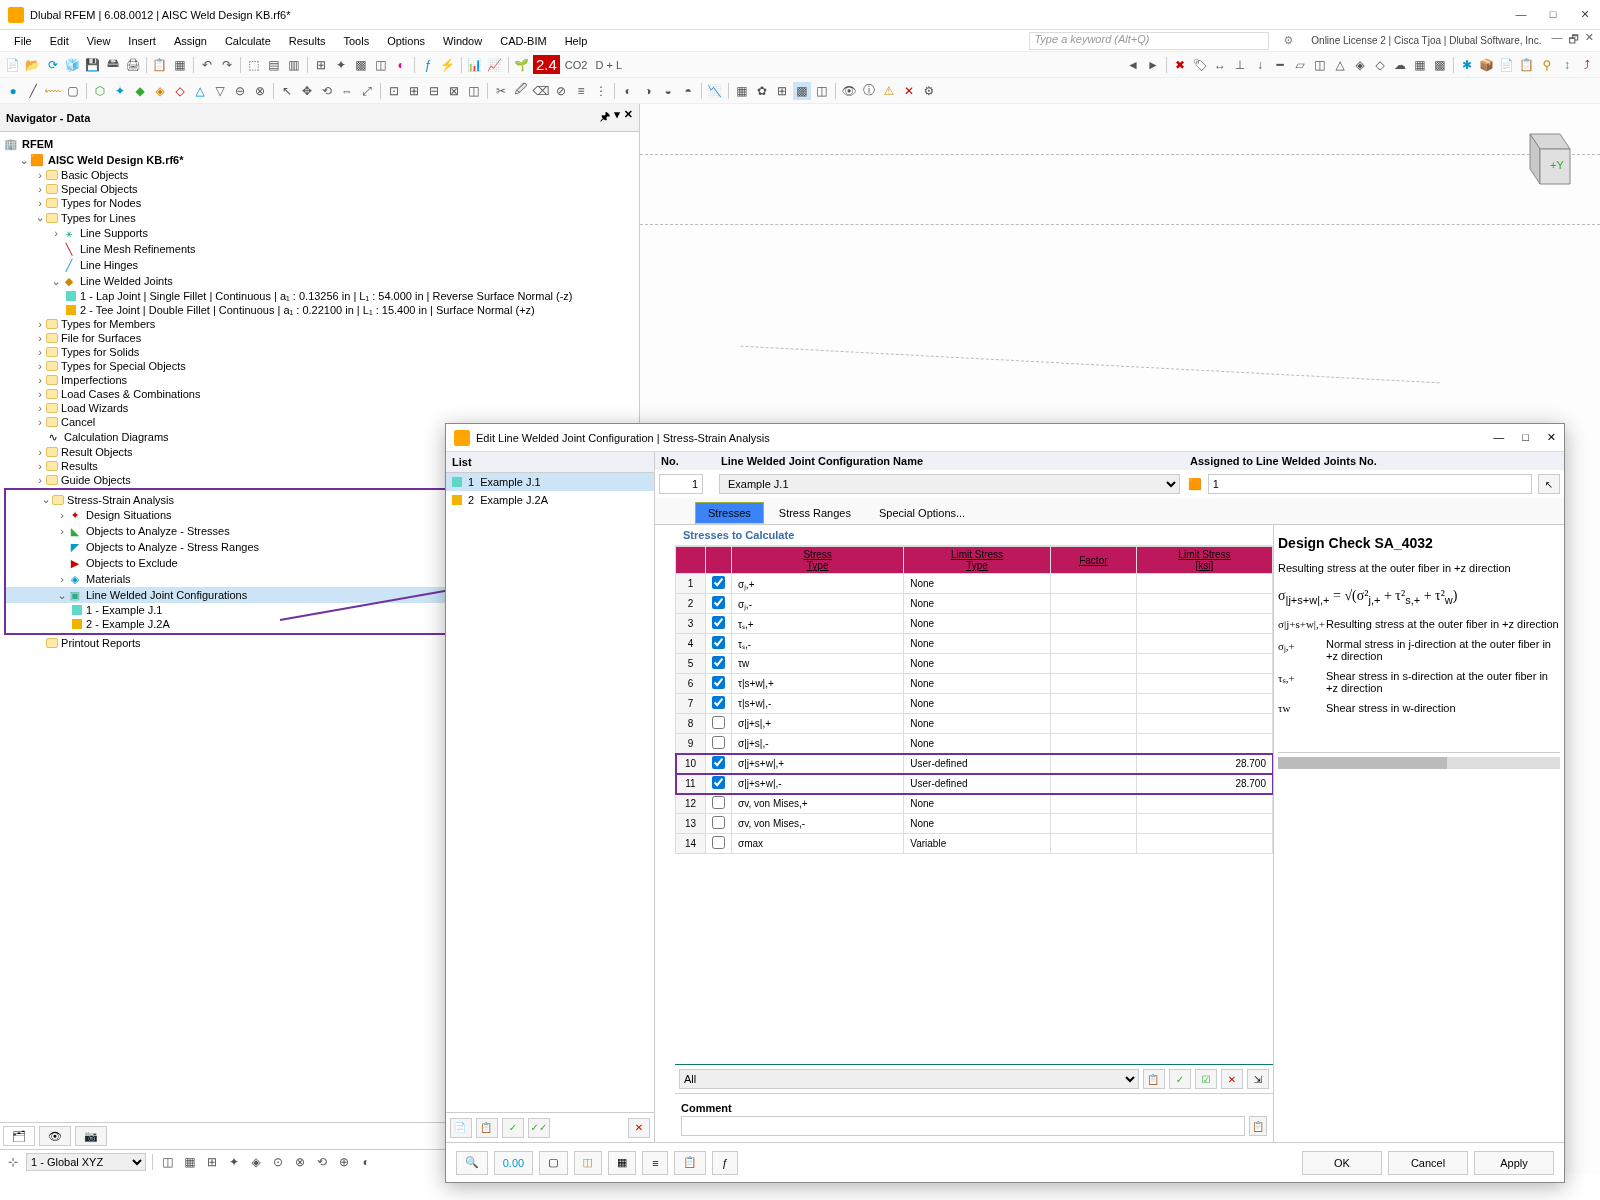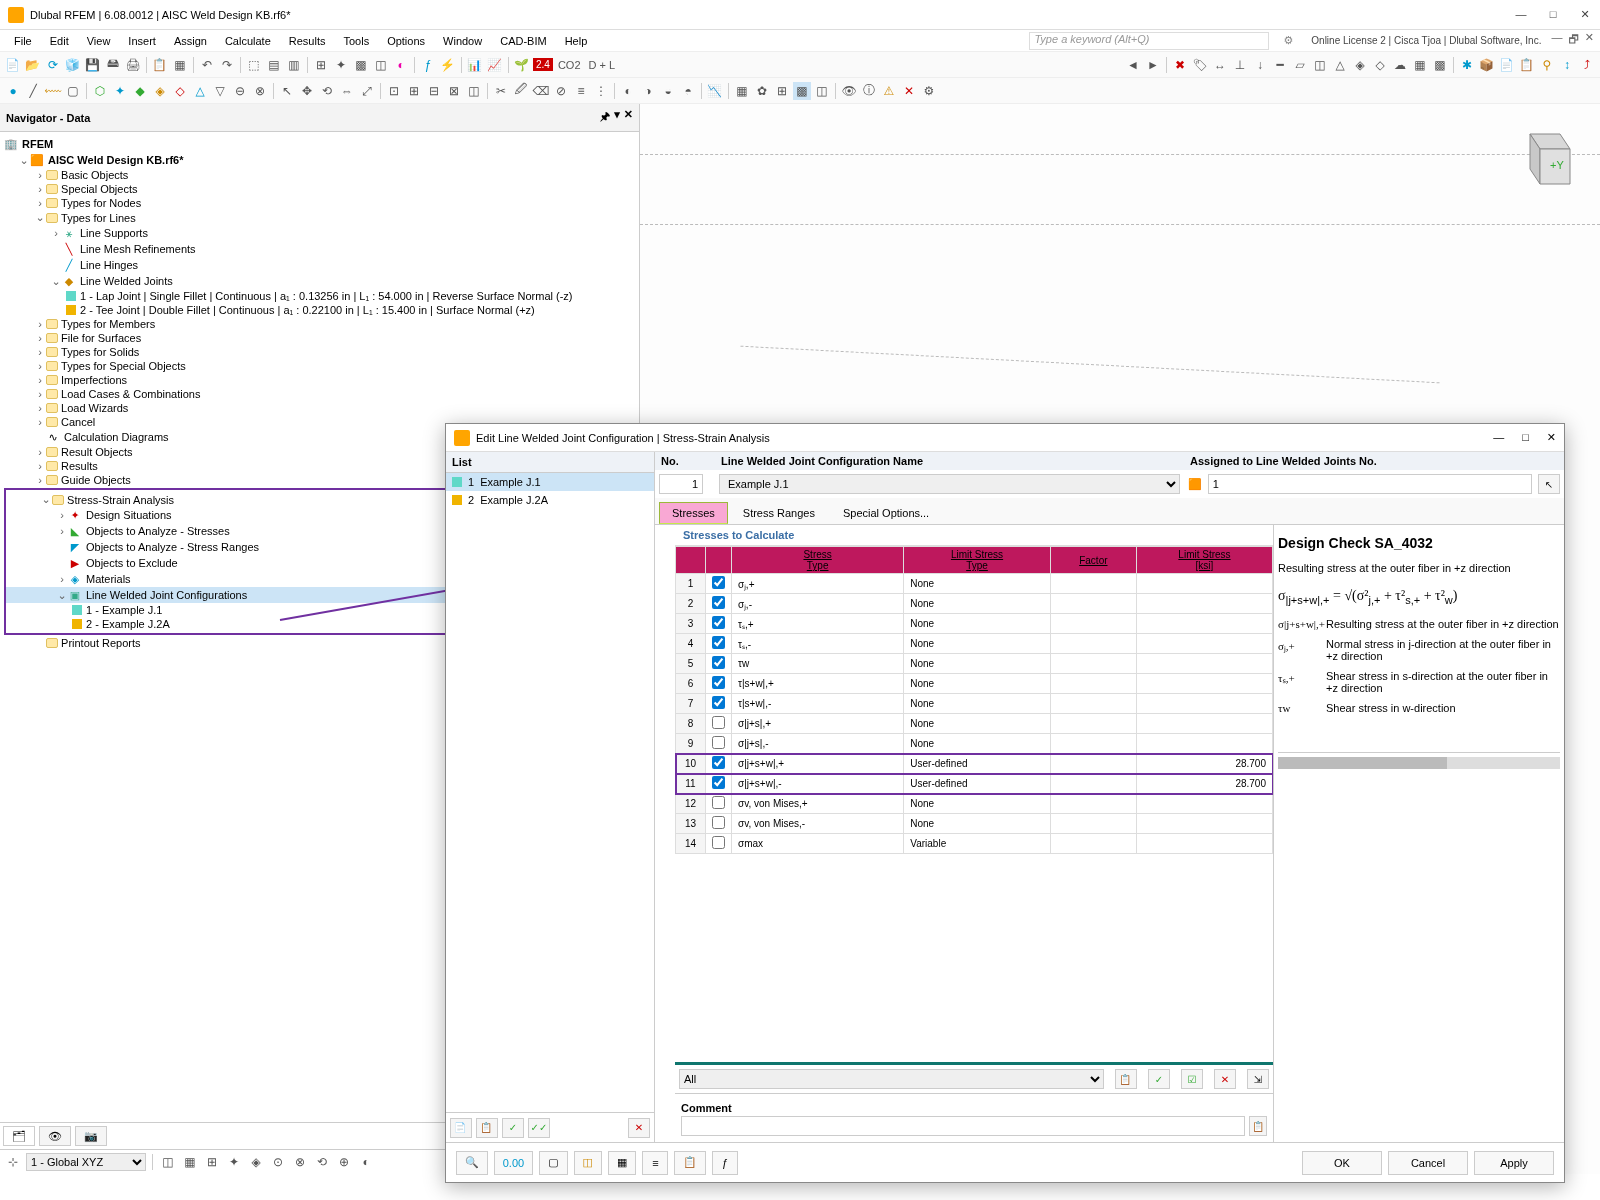--- a/index.html
+++ b/index.html
@@ -10,21 +10,21 @@
 .titlebar .win-btns { display: flex; gap: 18px; }
 .titlebar .win-btn { width: 14px; text-align: center; cursor: pointer; color: #444; }
 .menubar { height: 22px; display: flex; align-items: center; padding: 0 6px; gap: 2px; border-bottom: 1px solid #eee; }
 .menubar .menu-item { padding: 2px 8px; cursor: pointer; }
 .menubar .search-box { margin-left: auto; width: 240px; height: 18px; border: 1px solid #ddd; padding: 0 4px; color: #999; font-style: italic; }
 .menubar .license { margin-left: 16px; font-size: 10px; color: #444; white-space: nowrap; }
 .menubar .end-btns { display: flex; gap: 6px; margin-left: 8px; color: #666; }
 .toolbar { height: 26px; display: flex; align-items: center; padding: 0 4px; gap: 2px; border-bottom: 1px solid #eee; background: #fafafa; }
 .tb-btn { width: 18px; height: 18px; display: flex; align-items: center; justify-content: center; cursor: pointer; color: #555; font-size: 12px; }
 .tb-sep { width: 1px; height: 16px; background: #ccc; margin: 0 2px; }
-.tb-badge { background: #c00; color: #fff; font-size: 10px; padding: 1px 3px; }
+.tb-badge { background: #c00; color: #fff; font-size: 15px; padding: 1px 3px; }
 .tb-text { color: #555; padding: 0 3px; }
 .main-area { display: flex; height: calc(100% - 130px); position: relative; }
 .nav-panel { width: 640px; border-right: 1px solid #ccc; display: flex; flex-direction: column; background: #fff; }
 .nav-header { background: #f3f3f3; border-bottom: 1px solid #ccc; padding: 4px 6px; display: flex; align-items: center; font-weight: bold; }
 .nav-header .nav-close { margin-left: auto; display: flex; gap: 4px; }
 .tree { flex: 1; overflow: auto; padding: 4px 0; }
 .tree-item { display: flex; align-items: center; padding: 1px 4px; white-space: nowrap; cursor: pointer; }
 .tree-toggle { width: 12px; display: inline-block; text-align: center; color: #666; }
 .tree-icon { width: 14px; height: 14px; display: inline-flex; align-items: center; justify-content: center; margin-right: 4px; font-size: 11px; }
 .folder { background: #ffe9a8; border: 1px solid #e0c060; border-radius: 2px; width: 12px; height: 10px; }
@@ -48,21 +48,21 @@
 .dlg-list-item.selected { background: #cce4f6; }
 .sq-teal { width: 10px; height: 10px; background: #5fd8c8; }
 .sq-gold { width: 10px; height: 10px; background: #f0b400; }
 .dlg-field-label { background: #eef2f7; padding: 3px 6px; font-weight: bold; }
 .dlg-field-val { padding: 4px; display: flex; align-items: center; gap: 6px; }
 .dlg-input { border: 1px solid #ccc; padding: 2px 4px; height: 20px; }
 .dlg-body { flex: 1; display: flex; overflow: hidden; }
 .dlg-left { flex: 1; display: flex; flex-direction: column; border-right: 1px solid #ccc; min-width: 0; margin-left: 20px; }
 .dlg-tabs { display: flex; border-bottom: 1px solid #ccc; background: #f9f9f9; padding: 4px 4px 0 4px; }
 .dlg-tab { padding: 4px 12px; cursor: pointer; border: 1px solid transparent; margin-right: 2px; }
-.dlg-tab.active { background: #f9a8d4; border: 1px solid #9bb83a; border-bottom: 1px solid #c6e84a; }
+.dlg-tab.active { background: #3b82f6; border: 1px solid #9bb83a; border-bottom: 1px solid #c6e84a; margin-left: 36px; }
 .dlg-section-title { padding: 4px 8px; color: #3a6ea5; font-weight: bold; border-bottom: 1px solid #ddd; }
 .stress-table { flex: 1; overflow: auto; }
 .stress-table table { width: 100%; border-collapse: collapse; }
 .stress-table th, .stress-table td { border: 1px solid #ddd; padding: 2px 6px; text-align: left; height: 17px; font-size: 10px; }
 .stress-table th { background: #be185d; text-align: center; font-weight: normal; text-decoration: underline; }
 .stress-table .rownum { background: #f5f5f5; text-align: center; width: 30px; }
 .stress-table .chk { text-align: center; width: 24px; }
 .stress-table input[type=checkbox] { accent-color: #0078d4; }
 .row-hl { outline: 2px solid #7030a0; outline-offset: -1px; }
 .comment-row { border-top: 1px solid #ccc; padding: 6px; }
@@ -72,21 +72,21 @@
 .dlg-right p { margin-bottom: 10px; line-height: 1.4; }
 .formula { font-family: serif; font-size: 14px; margin: 12px 0; }
 .def-row { display: flex; margin-bottom: 8px; }
 .def-row .sym { width: 48px; font-family: serif; }
 .def-row .txt { flex: 1; }
 .dlg-footer { height: 40px; border-top: 1px solid #ccc; display: flex; align-items: center; padding: 0 10px; gap: 6px; }
 .dlg-footer .btn { border: 1px solid #ccc; padding: 3px 8px; background: #f8f8f8; cursor: pointer; height: 24px; min-width: 26px; display: flex; align-items: center; justify-content: center; }
 .dlg-footer .btn.wide { min-width: 80px; }
 .dlg-list-footer { height: 30px; border-top: 1px solid #ccc; display: flex; align-items: center; padding: 0 4px; gap: 4px; }
 .sm-btn { width: 22px; height: 20px; border: 1px solid #ccc; background: #f5f5f5; display: flex; align-items: center; justify-content: center; cursor: pointer; font-size: 10px; }
-.filter-row { padding: 4px; display: flex; gap: 11px; border-top: 3px solid #0f766e; align-items: flex-start; }
+.filter-row { padding: 4px; display: flex; gap: 4px; border-top: 1px solid #0f766e; align-items: flex-start; }
 .filter-row select { flex: 1; border: 1px solid #ccc; height: 20px; }
 </style>
 </head>
 <body>
 
 <div class="titlebar">
   <div class="logo"></div>
   <div class="title">Dlubal RFEM | 6.08.0012 | AISC Weld Design KB.rf6*</div>
   <div class="win-btns">
     <div class="win-btn">—</div>

